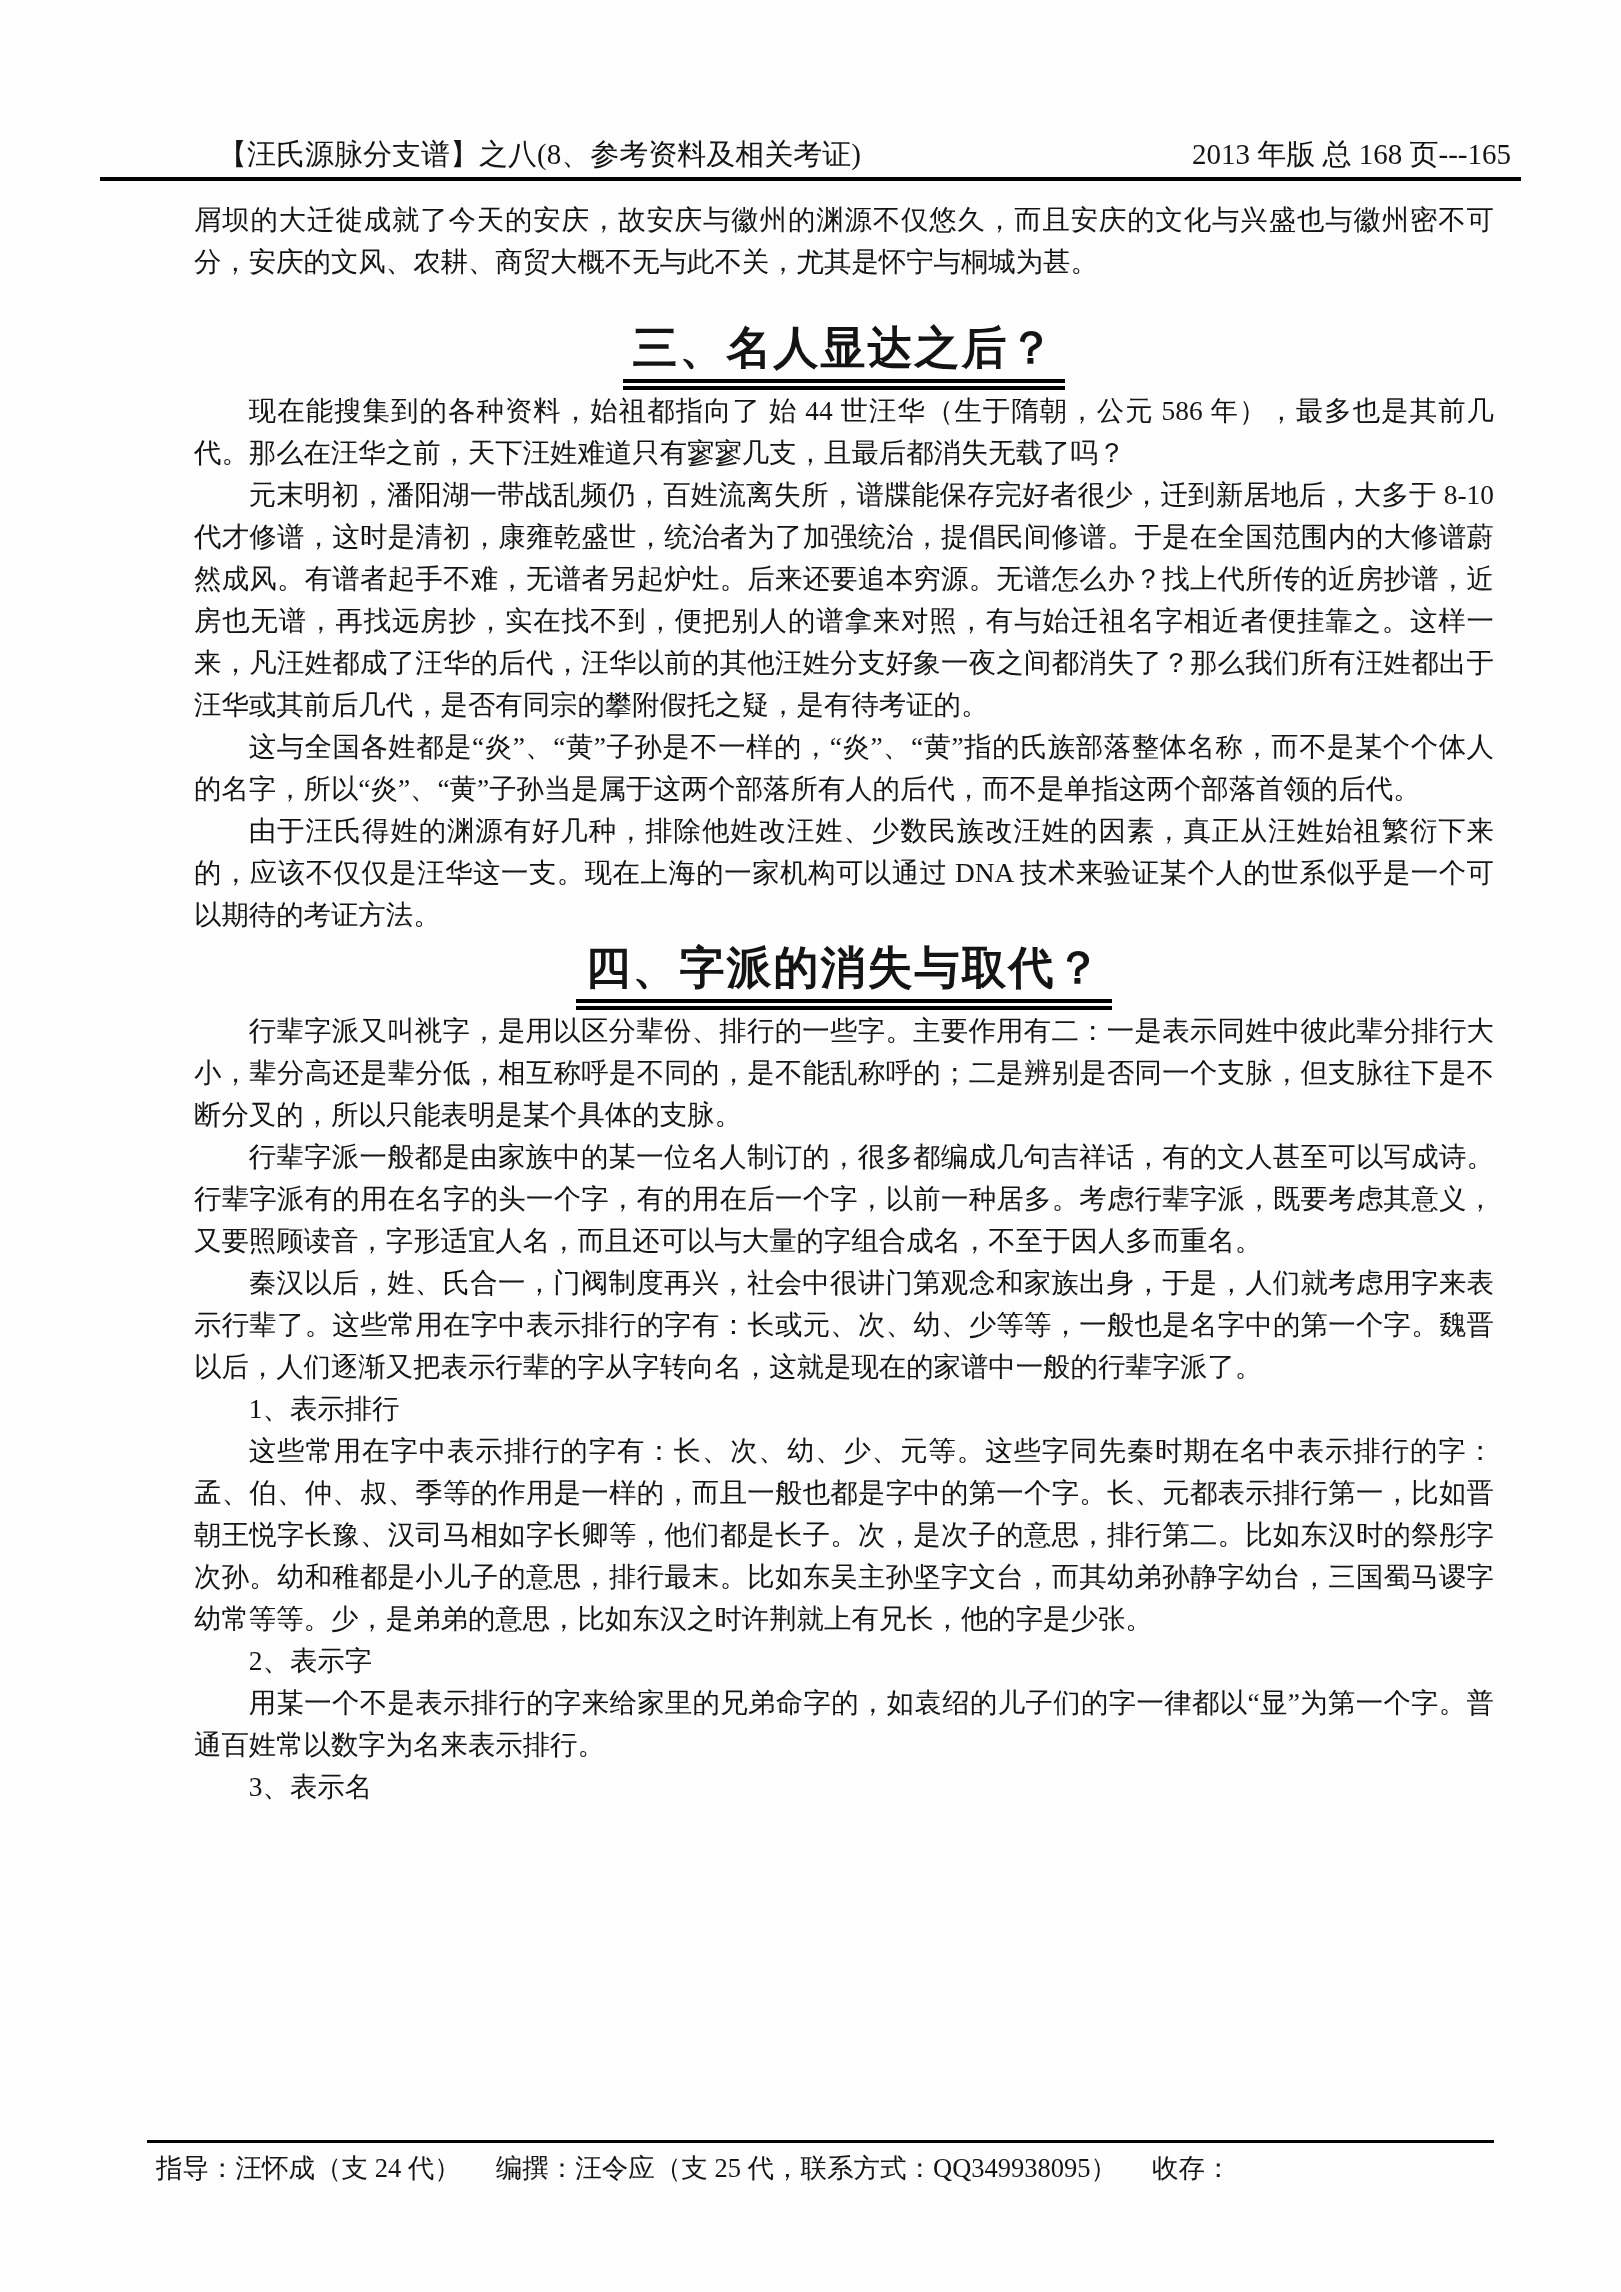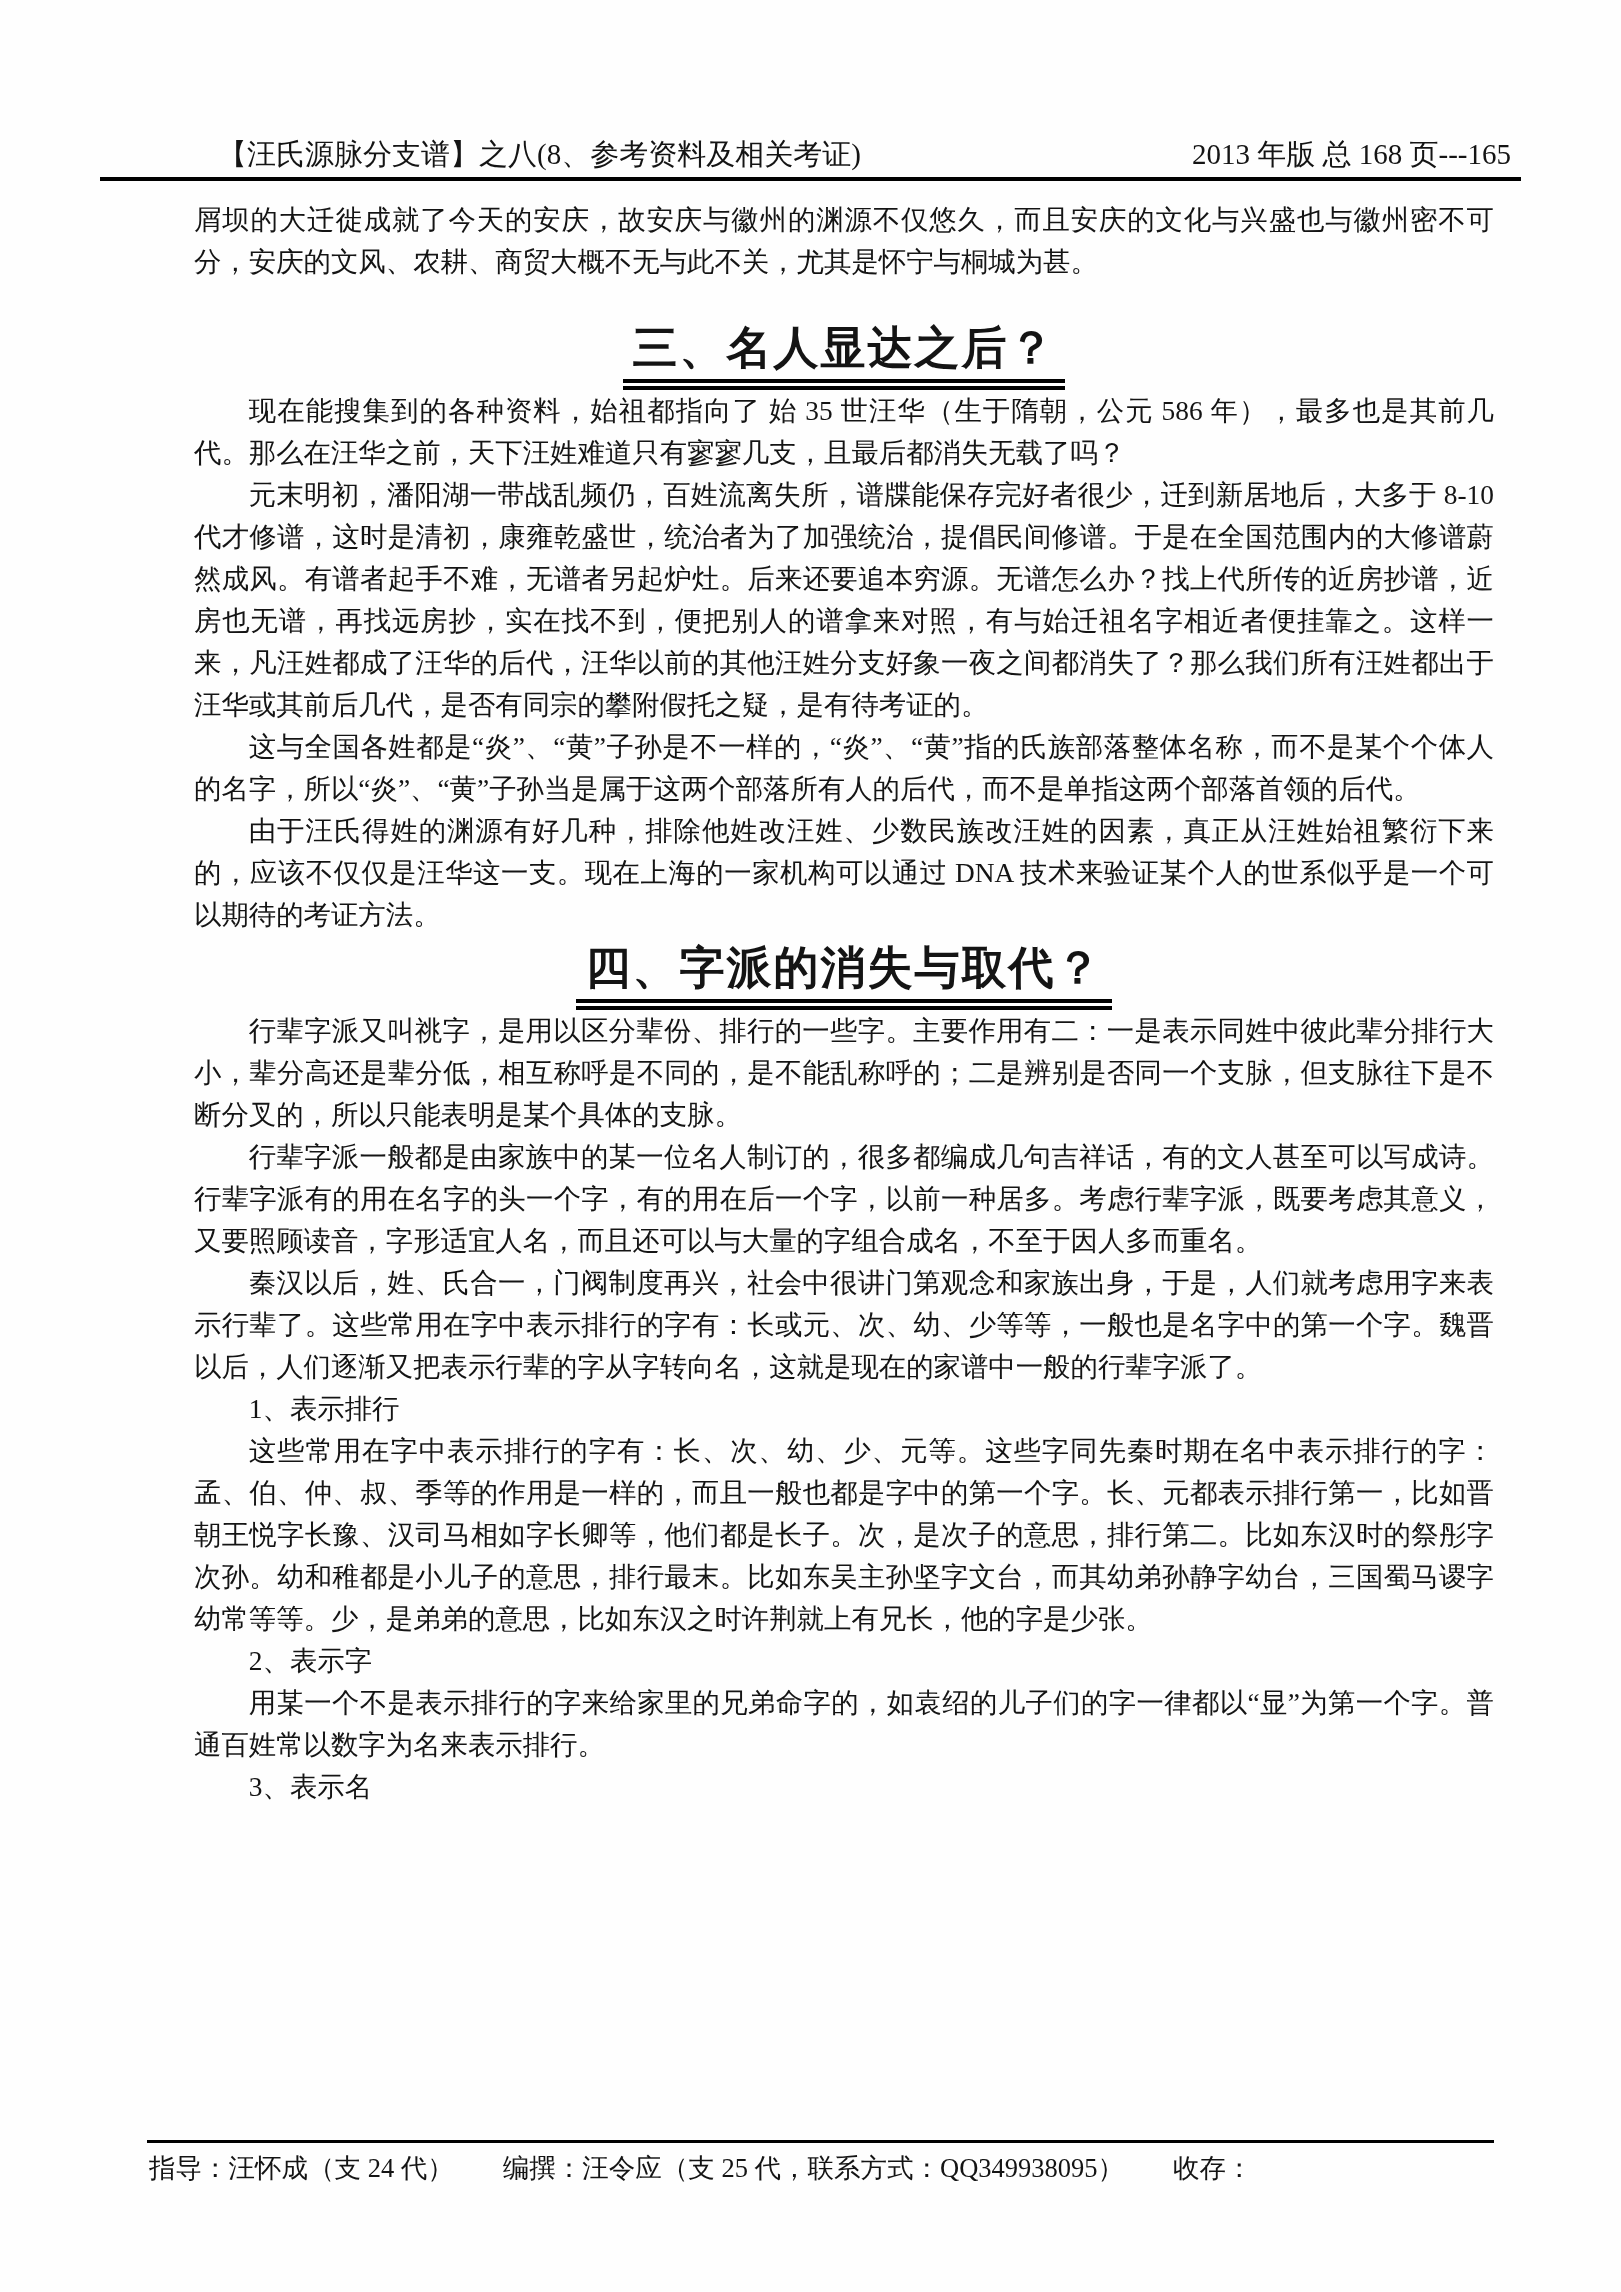--- a/index.html
+++ b/index.html
@@ -71,43 +71,43 @@
     position: absolute;
     top: 2140px;
     left: 147px;
     width: 1347px;
     height: 2.9px;
     background: #000;
   }
   .footer-row {
     position: absolute;
     top: 2150px;
-    left: 149px;
+    left: 156px;
     display: flex;
-    gap: 49px;
+    gap: 35px;
     font-size: 26.5px;
     white-space: nowrap;
   }
 </style>
 </head>
 <body>
 
 <div class="page">
 
   <div class="header-row">
     <span>【汪氏源脉分支谱】之八(8、参考资料及相关考证)</span>
     <span>2013 年版 总 168 页---165</span>
   </div>
   <div class="header-rule"></div>
 
   <main class="content">
     <p class="no-indent">屑坝的大迁徙成就了今天的安庆，故安庆与徽州的渊源不仅悠久，而且安庆的文化与兴盛也与徽州密不可分，安庆的文风、农耕、商贸大概不无与此不关，尤其是怀宁与桐城为甚。</p>
 
     <h2 class="section-heading">三、名人显达之后？</h2>
-    <p>现在能搜集到的各种资料，始祖都指向了 始 35 世汪华（生于隋朝，公元 586 年），最多也是其前几代。那么在汪华之前，天下汪姓难道只有寥寥几支，且最后都消失无载了吗？</p>
+    <p>现在能搜集到的各种资料，始祖都指向了 始 44 世汪华（生于隋朝，公元 586 年），最多也是其前几代。那么在汪华之前，天下汪姓难道只有寥寥几支，且最后都消失无载了吗？</p>
     <p>元末明初，潘阳湖一带战乱频仍，百姓流离失所，谱牒能保存完好者很少，迁到新居地后，大多于 8-10 代才修谱，这时是清初，康雍乾盛世，统治者为了加强统治，提倡民间修谱。于是在全国范围内的大修谱蔚然成风。有谱者起手不难，无谱者另起炉灶。后来还要追本穷源。无谱怎么办？找上代所传的近房抄谱，近房也无谱，再找远房抄，实在找不到，便把别人的谱拿来对照，有与始迁祖名字相近者便挂靠之。这样一来，凡汪姓都成了汪华的后代，汪华以前的其他汪姓分支好象一夜之间都消失了？那么我们所有汪姓都出于汪华或其前后几代，是否有同宗的攀附假托之疑，是有待考证的。</p>
     <p>这与全国各姓都是“炎”、“黄”子孙是不一样的，“炎”、“黄”指的氏族部落整体名称，而不是某个个体人的名字，所以“炎”、“黄”子孙当是属于这两个部落所有人的后代，而不是单指这两个部落首领的后代。</p>
     <p>由于汪氏得姓的渊源有好几种，排除他姓改汪姓、少数民族改汪姓的因素，真正从汪姓始祖繁衍下来的，应该不仅仅是汪华这一支。现在上海的一家机构可以通过 DNA 技术来验证某个人的世系似乎是一个可以期待的考证方法。</p>
 
     <h2 class="section-heading tight">四、字派的消失与取代？</h2>
     <p>行辈字派又叫祧字，是用以区分辈份、排行的一些字。主要作用有二：一是表示同姓中彼此辈分排行大小，辈分高还是辈分低，相互称呼是不同的，是不能乱称呼的；二是辨别是否同一个支脉，但支脉往下是不断分叉的，所以只能表明是某个具体的支脉。</p>
     <p>行辈字派一般都是由家族中的某一位名人制订的，很多都编成几句吉祥话，有的文人甚至可以写成诗。行辈字派有的用在名字的头一个字，有的用在后一个字，以前一种居多。考虑行辈字派，既要考虑其意义，又要照顾读音，字形适宜人名，而且还可以与大量的字组合成名，不至于因人多而重名。</p>
     <p>秦汉以后，姓、氏合一，门阀制度再兴，社会中很讲门第观念和家族出身，于是，人们就考虑用字来表示行辈了。这些常用在字中表示排行的字有：长或元、次、幼、少等等，一般也是名字中的第一个字。魏晋以后，人们逐渐又把表示行辈的字从字转向名，这就是现在的家谱中一般的行辈字派了。</p>
 
     <p>1、表示排行</p>

